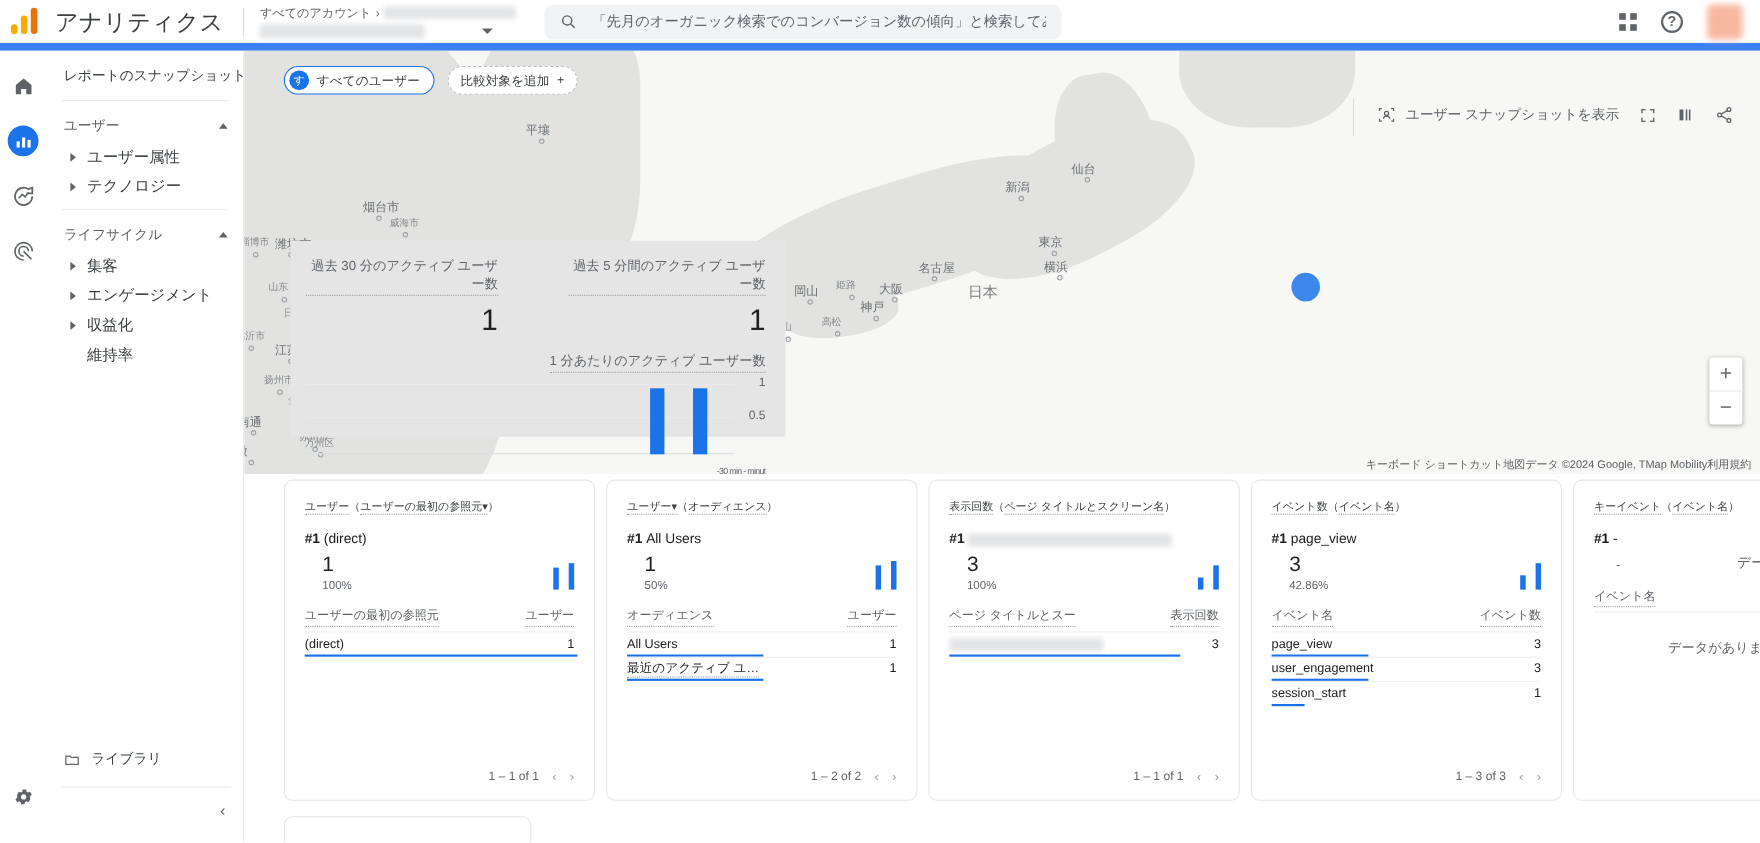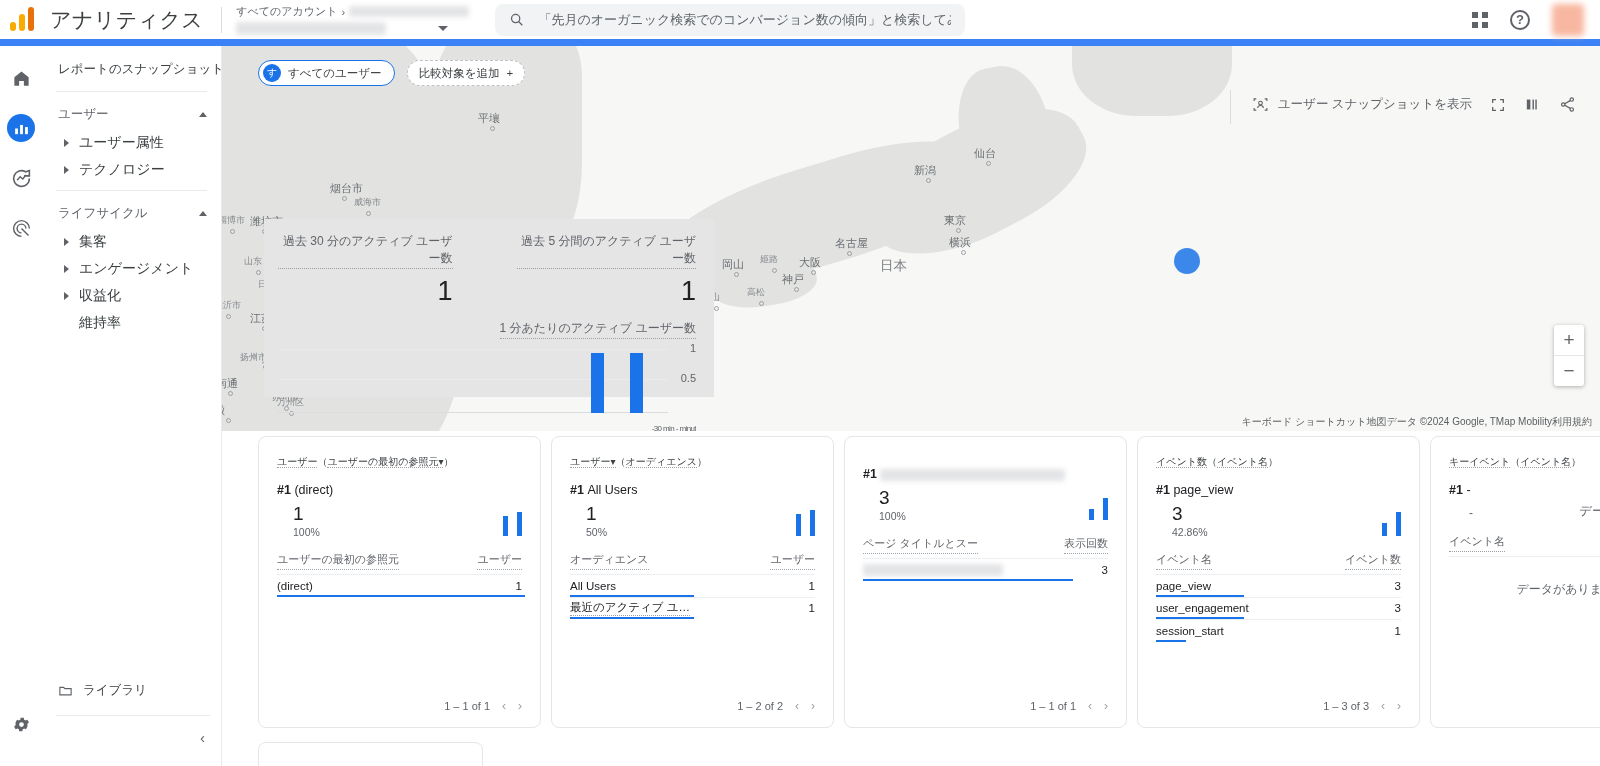--- a/index.html
+++ b/index.html
@@ -322,21 +322,21 @@
         <div class="mk-label sm" style="left: 385px; top: 268px;">長崎</div>
         <div class="mk-dot" style="left: 397px; top: 283px;"></div>
         <div class="mk-label sm" style="left: 437px; top: 290px;">宮崎</div>
         <div class="mk-dot" style="left: 449px; top: 305px;"></div>
         <div class="mk-label sm" style="left: 404px; top: 300px;">鹿児島</div>
         <div class="mk-dot" style="left: 416px; top: 315px;"></div>
         <div class="mk-label sm" style="left: 410px; top: 272px;">熊本</div>
         <div class="mk-dot" style="left: 422px; top: 287px;"></div>
         <div class="mk-label sm" style="left: 40px; top: 313px;">常州市</div>
         <div class="mk-dot" style="left: 52px; top: 328px;"></div>
-        <div class="mk-label sm" style="left: 18px; top: 293px; margin-top: 12px;">扬州市</div>
+        <div class="mk-label sm" style="left: 18px; top: 293px;">扬州市</div>
         <div class="mk-dot" style="left: 30px; top: 308px;"></div>
         <div class="mk-label sm" style="left: 50px; top: 345px;">苏州市</div>
         <div class="mk-dot" style="left: 62px; top: 360px;"></div>
         <div class="mk-label " style="left: -6px; top: 330px;">南通</div>
         <div class="mk-dot" style="left: 6px; top: 345px;"></div>
         <div class="mk-label " style="left: -8px; top: 357px;">徽</div>
         <div class="mk-dot" style="left: 4px; top: 372px;"></div>
         <div class="mk-label " style="left: 28px; top: 265px;">江苏</div>
         <div class="mk-dot" style="left: 40px; top: 280px;"></div>
         <div class="mk-label sm" style="left: 55px; top: 350px;">万州区</div>
@@ -600,20 +600,21 @@
           <span class="vv">1</span>
           <span class="ubar" style="width:124px"></span>
         </div>
         <div class="pager">
           <b>1 – 2 of 2</b>
           <span class="pg-arrow">‹</span>
           <span class="pg-arrow">›</span>
         </div>
       </div>
       <div class="card">
+        <div class="card-title"><span class="dd">表示回数</span>（<span class="dd">ページ タイトルとスクリーン名</span>）</div>
         <div class="rank">#1 <span class="nm"><span class="redact"></span></span></div>
         <div class="metricrow">
           <div>
             <div class="metric-v">3</div>
             <div class="metric-p">100%</div>
           </div>
           <div class="minibars">
             <i style="height:11px"></i>
             <i style="height:22px"></i>
           </div>

